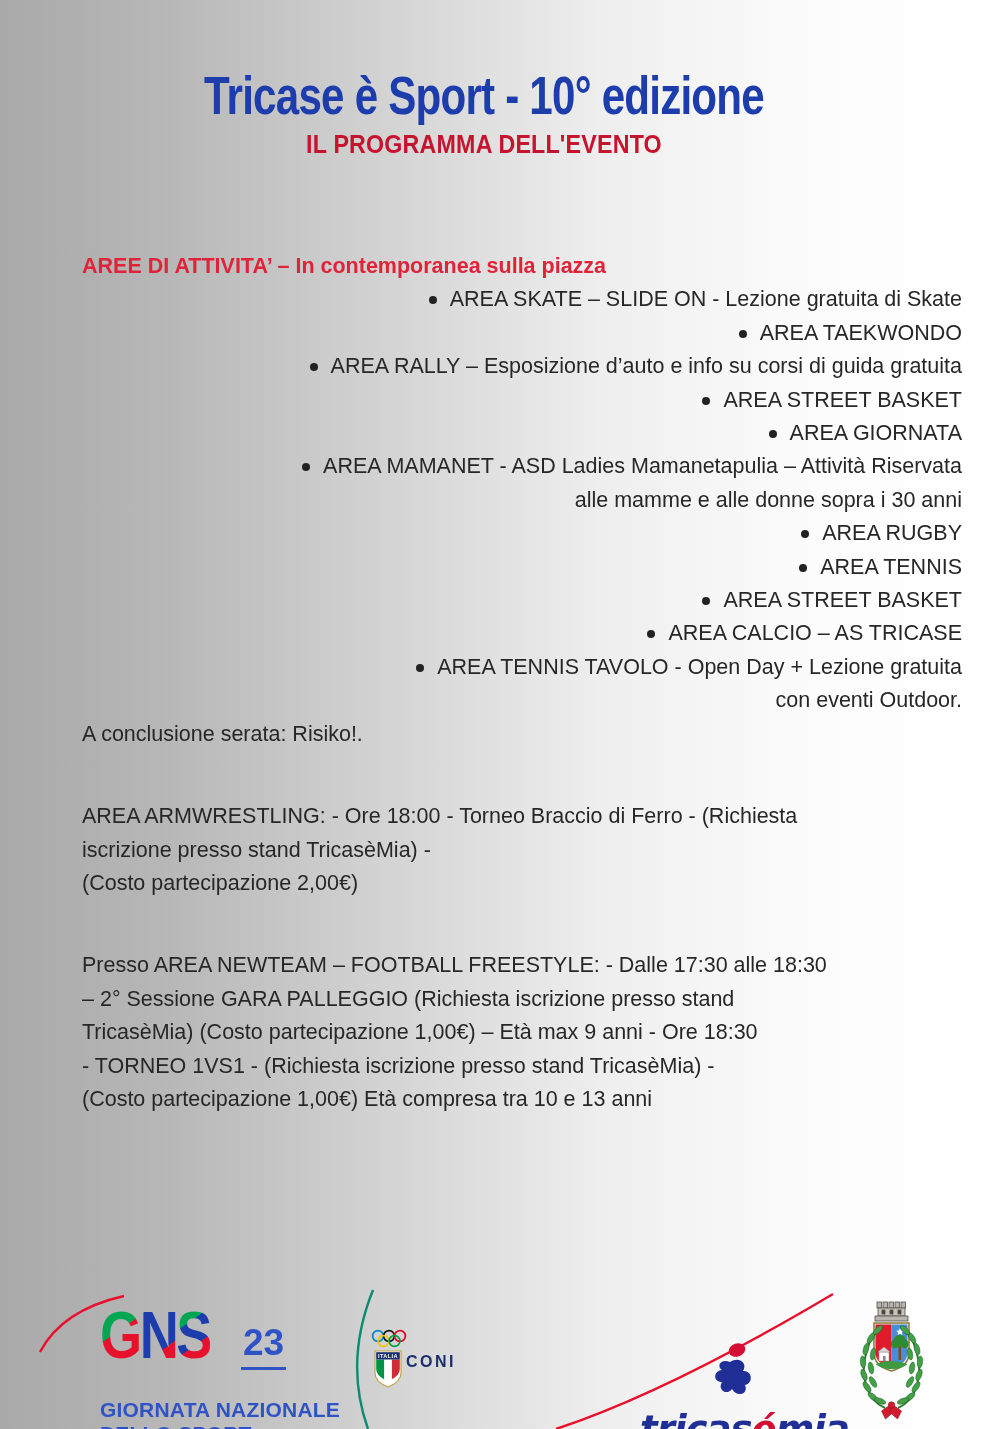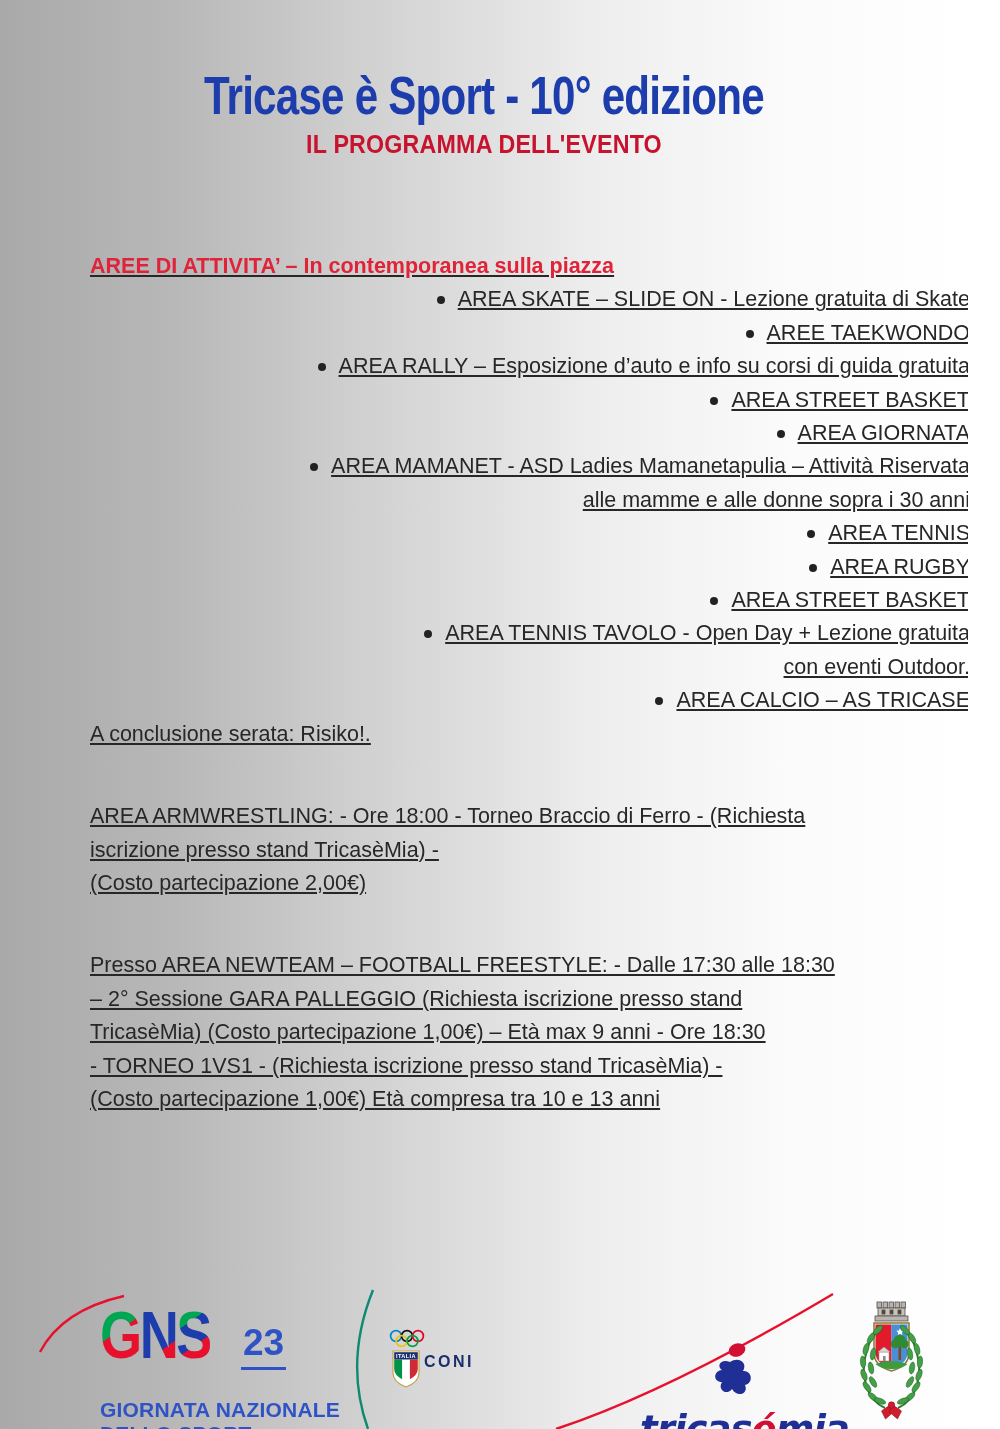--- a/index.html
+++ b/index.html
@@ -16,22 +16,22 @@
     color:var(--title-blue); transform:scaleX(0.78); transform-origin:50% 50%;
     white-space:nowrap; line-height:1.15;
   }
   .subtitle {
     margin-top:4px; font-size:25px; font-weight:800; letter-spacing:0.2px;
     color:var(--subtitle-red); transform:scaleX(0.93);
   }
 
   
   .content {
-    position:absolute; left:90px; top:250px; width:880px;
-    font-size:21.5px; line-height:33.4px; color:var(--body-text);text-decoration:underline;
+    position:absolute; left:82px; top:250px; width:880px;
+    font-size:21.5px; line-height:33.4px; color:var(--body-text);
   }
   .section-heading { color:var(--heading-red); font-weight:700; }
   ul.activities { list-style:none; margin:0; padding:0;text-align:right; }
   ul.activities li { margin:0; padding:0; }
   .bullet {
     display:inline-block; width:8px; height:8px; border-radius:50%;
     background:#222; margin:0 13px 2px 23px;
   }
   .item-text, .closing-line, .para { white-space:pre-line; }
   .para { margin-top:49px; }
@@ -50,21 +50,21 @@
   .gns-s { background-image:linear-gradient(150deg, var(--gns-green) 34%, var(--title-blue) 34%, var(--title-blue) 62%, var(--gns-red) 62%); }
   .gns-year {
     position:absolute; left:141px; top:20px; font-size:37px; font-weight:700;
     color:var(--gns-blue); border-bottom:3px solid var(--gns-blue); padding:0 2px 3px 2px;
   }
   .gns-caption {
     margin-top:30px; font-size:21px; font-weight:800; line-height:23.5px;
     color:var(--gns-blue); letter-spacing:0.2px;
   }
 
-  .coni { position:absolute; left:386px; top:1328px; width:110px; height:75px; }
+  .coni { position:absolute; left:368px; top:1328px; width:110px; height:75px; }
   .coni-rings { position:absolute; left:2px; top:0; }
   .coni-shield { position:absolute; left:6px; top:22px; }
   .coni-label {
     position:absolute; left:38px; top:25px; font-size:16px; font-weight:700;
     letter-spacing:2.5px; color:var(--coni-navy);
   }
 
   .tricasemia { position:absolute; left:640px; top:1340px; width:185px; text-align:center; }
   .tricasemia-figure { display:block; margin:0 auto 2px auto; }
   .tricasemia-text {
@@ -84,41 +84,41 @@
   <div class="header">
     <div class="title">Tricase è Sport - 10° edizione</div>
     <div class="subtitle">IL PROGRAMMA DELL'EVENTO</div>
   </div>
 
   <div class="content">
     <div class="section-heading">AREE DI ATTIVITA’ – In contemporanea sulla piazza</div>
     <ul class="activities">
   <li><span class="bullet"></span><span class="item-text">AREA SKATE – SLIDE ON - Lezione gratuita di Skate</span></li>
 
-  <li><span class="bullet"></span><span class="item-text">AREE TAEKWONDO</span></li>
+  <li><span class="bullet"></span><span class="item-text">AREA TAEKWONDO</span></li>
 
   <li><span class="bullet"></span><span class="item-text">AREA RALLY – Esposizione d’auto e info su corsi di guida gratuita</span></li>
 
   <li><span class="bullet"></span><span class="item-text">AREA STREET BASKET</span></li>
 
   <li><span class="bullet"></span><span class="item-text">AREA GIORNATA</span></li>
 
   <li><span class="bullet"></span><span class="item-text">AREA MAMANET - ASD Ladies Mamanetapulia – Attività Riservata
 alle mamme e alle donne sopra i 30 anni</span></li>
 
+  <li><span class="bullet"></span><span class="item-text">AREA RUGBY</span></li>
+
   <li><span class="bullet"></span><span class="item-text">AREA TENNIS</span></li>
 
-  <li><span class="bullet"></span><span class="item-text">AREA RUGBY</span></li>
-
   <li><span class="bullet"></span><span class="item-text">AREA STREET BASKET</span></li>
+
+  <li><span class="bullet"></span><span class="item-text">AREA CALCIO – AS TRICASE</span></li>
 
   <li><span class="bullet"></span><span class="item-text">AREA TENNIS TAVOLO - Open Day + Lezione gratuita
 con eventi Outdoor.</span></li>
-
-  <li><span class="bullet"></span><span class="item-text">AREA CALCIO – AS TRICASE</span></li>
 </ul>
     <div class="closing-line">A conclusione serata: Risiko!.</div>
     <div class="para">AREA ARMWRESTLING: - Ore 18:00 - Torneo Braccio di Ferro - (Richiesta
 iscrizione presso stand TricasèMia) -
 (Costo partecipazione 2,00€)</div>
     <div class="para">Presso AREA NEWTEAM – FOOTBALL FREESTYLE: - Dalle 17:30 alle 18:30
 – 2° Sessione GARA PALLEGGIO (Richiesta iscrizione presso stand
 TricasèMia) (Costo partecipazione 1,00€) – Età max 9 anni - Ore 18:30
 - TORNEO 1VS1 - (Richiesta iscrizione presso stand TricasèMia) -
 (Costo partecipazione 1,00€) Età compresa tra 10 e 13 anni</div>

